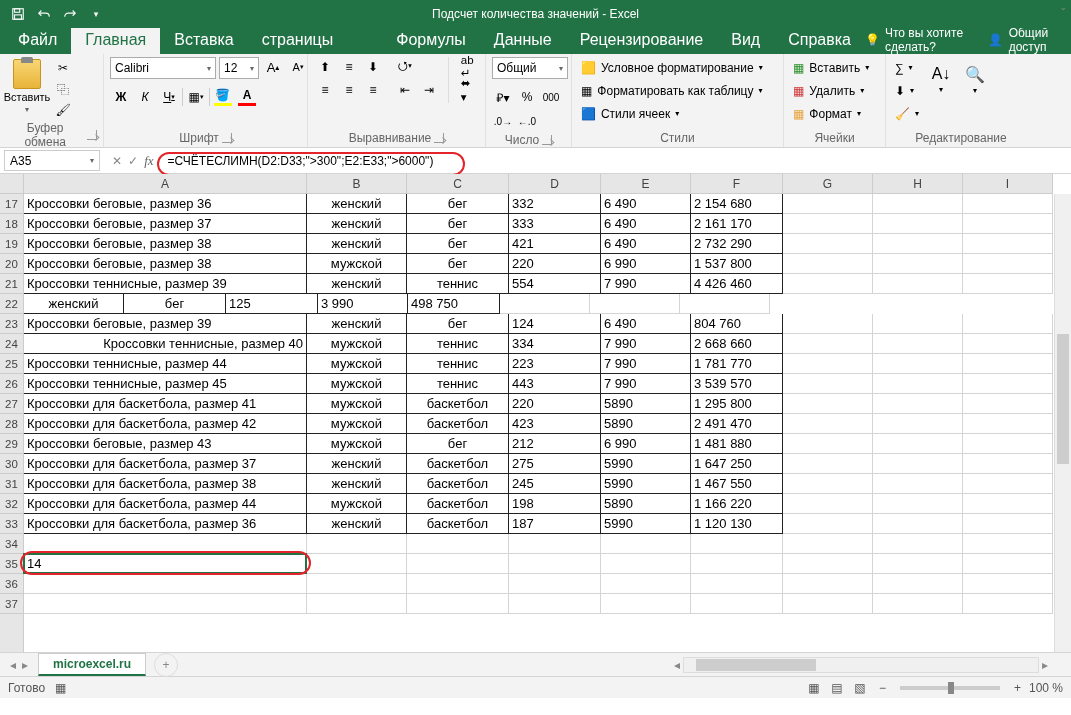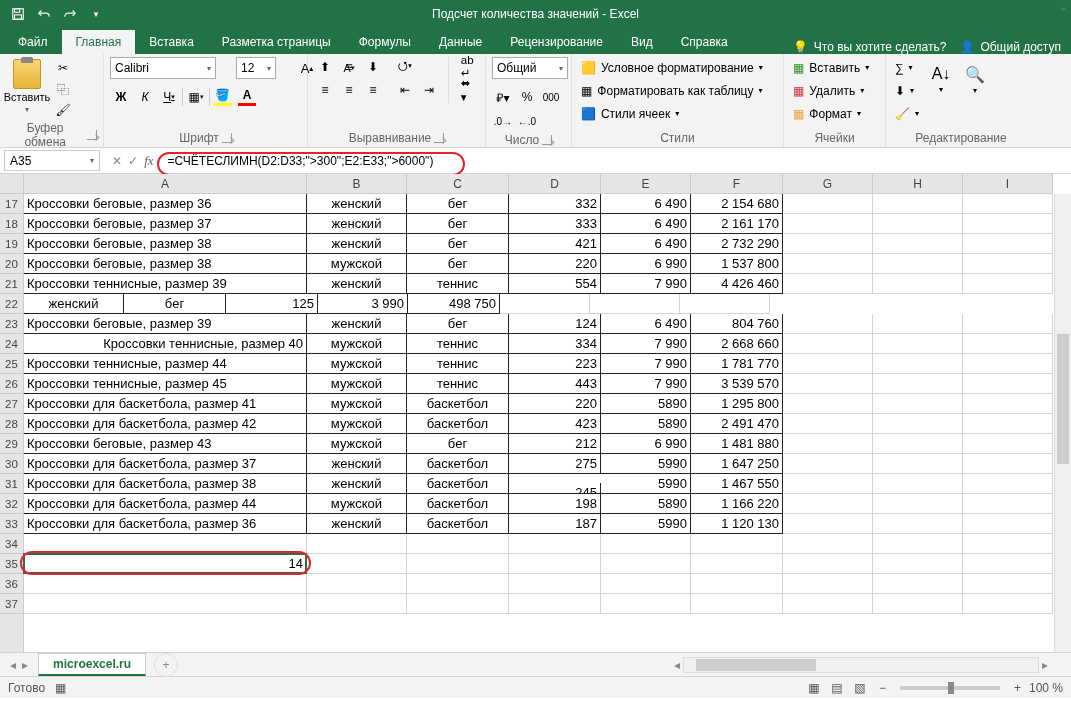--- a/index.html
+++ b/index.html
@@ -7,39 +7,39 @@
 .titlebar{height:28px;background:#217346;color:#fff;display:flex;align-items:center;position:relative}
 .qat{display:flex;align-items:center;padding-left:6px;gap:2px}
 .qat-btn{width:24px;height:24px;display:flex;align-items:center;justify-content:center;color:#fff;opacity:.95}
 .qat-btn svg{width:14px;height:14px}
 .title-center{position:absolute;left:50%;transform:translateX(-50%);font-size:12px;color:#fff}
 .title-right{position:absolute;right:0;display:flex;align-items:center;height:100%}
 .vhod{border:1px solid #fff;padding:2px 14px;font-size:11px;margin-right:12px;background:#fff;color:#217346}
 .win-btn{width:44px;height:28px;display:flex;align-items:center;justify-content:center;color:#fff}
 .win-btn svg{width:12px;height:12px}
 .filetabs{height:26px;background:#217346;display:flex;align-items:flex-end;padding-left:4px}
-.filetab{padding:5px 14px;color:#fff;font-size:12px;cursor:pointer}
+.filetab{padding:5px 14px;color:#fff;font-size:16px;cursor:pointer}
 .filetab.active{background:#f3f3f3;color:#217346}
 .filetabs-right{margin-left:auto;display:flex;align-items:center;color:#fff;padding-right:10px;gap:14px}
 .tell-me,.share{display:flex;align-items:center;gap:5px;font-size:12px}
 .ribbon{height:94px;background:#f3f3f3;border-bottom:1px solid #d4d4d4;display:flex}
 .grp{border-right:1px solid #e1e1e1;padding:3px 6px 0;display:flex;flex-direction:column;justify-content:space-between}
 .grp-body{display:flex;gap:4px;align-items:flex-start;flex:1}
 .grp-label{text-align:center;font-size:11px;color:#666;padding:2px 0;display:flex;align-items:center;justify-content:center;gap:3px}
 .dlaunch{width:10px;height:10px;border:1px solid #999;border-top:none;border-left:none;position:relative}
 .dlaunch::after{content:'';position:absolute;right:-1px;bottom:-1px;width:4px;height:4px;border-right:1px solid #999;border-bottom:1px solid #999;transform:rotate(-45deg) translate(1px,1px)}
 .big-btn{display:flex;flex-direction:column;align-items:center;width:42px;padding:2px;gap:2px}
 .big-btn-lbl{font-size:11px;text-align:center;line-height:1.1}
 .paste-icon{width:28px;height:30px;background:linear-gradient(#f8d673,#e8b43a);border:1px solid #c89420;border-radius:2px;position:relative}
 .paste-icon::before{content:'';position:absolute;top:-3px;left:7px;width:12px;height:6px;background:#888;border-radius:2px 2px 0 0}
 .mini-stack{display:flex;flex-direction:column;gap:3px;padding-top:2px}
 .mini-btn{width:22px;height:18px;display:flex;align-items:center;justify-content:center}
 .combo{border:1px solid #ababab;background:#fff;height:22px;display:flex;align-items:center;padding:0 4px;font-size:12px}
 .combo-arrow{margin-left:auto;font-size:8px;color:#666}
-.font-row{display:flex;gap:20px;align-items:center}
+.font-row{display:flex;gap:3px;align-items:flex-start}
 .font-row2{display:flex;gap:2px;align-items:center;margin-top:4px}
 .sq-btn{width:22px;height:20px;display:flex;align-items:center;justify-content:center;font-size:12px}
 .sq-btn.b{font-weight:bold}
 .sq-btn.i{font-style:italic}
 .sq-btn.u{text-decoration:underline}
 .color-bar{width:18px;height:3px;margin-top:1px}
 .align-grid{display:flex;flex-direction:column;gap:3px}
 .align-row{display:flex;gap:2px}
 .align-btn{width:22px;height:20px;display:flex;align-items:center;justify-content:center}
 .wrap-btn{display:flex;align-items:center;gap:4px;height:20px;padding:0 4px;font-size:11.5px}
@@ -57,21 +57,21 @@
 .grid-container{display:flex;height:100%}
 .row-hdrs{width:24px;background:#e6e6e6;border-right:1px solid #ccc}
 .col-hdrs{height:20px;background:#e6e6e6;display:flex;border-bottom:1px solid #ccc}
 .corner{width:24px;height:20px;background:#e6e6e6;border-right:1px solid #ccc;border-bottom:1px solid #ccc}
 .col-hdr{border-right:1px solid #ccc;text-align:center;line-height:20px;font-size:12px;color:#444}
 .row-hdr{height:20px;border-bottom:1px solid #ccc;text-align:center;line-height:20px;font-size:11.5px;color:#444}
 .cells{position:relative}
 .cell-row{display:flex;height:20px}
 .cell{border-right:1px solid #d4d4d4;border-bottom:1px solid #d4d4d4;padding:0 3px;font-size:13px;line-height:19px;white-space:nowrap;overflow:hidden}
 .cell.tb{border-right:1px solid #222;border-bottom:1px solid #222}
-.cell.num{text-align:right}
+.cell.num{text-align:left}
 .cell.ctr{text-align:center}
 .sel-cell{position:absolute;border:2px solid #217346;pointer-events:none}
 .sheet-tabs{height:24px;border-top:1px solid #d4d4d4;display:flex;align-items:center;background:#f3f3f3}
 .sheet-nav{display:flex;gap:6px;padding:0 10px;color:#888}
 .sheet-tab{padding:3px 14px;background:#fff;border:1px solid #ccc;border-bottom:2px solid #217346;font-size:12px;font-weight:bold;color:#217346}
 .hscroll-area{margin-left:auto;width:400px;height:16px;display:flex;align-items:center;padding-right:20px}
 .hscroll{flex:1;height:16px;background:#f0f0f0;border:1px solid #ddd;position:relative}
 .hscroll-thumb{position:absolute;left:12px;top:1px;width:120px;height:12px;background:#cdcdcd}
 .vscroll{position:absolute;right:0;top:20px;width:17px;bottom:0;background:#f0f0f0;border-left:1px solid #ddd}
 .vscroll-thumb{position:absolute;top:140px;left:2px;width:12px;height:130px;background:#cdcdcd}
@@ -530,21 +530,21 @@
           <div class="cell num tb" style="width: 90px;">5990</div>
           <div class="cell num tb" style="width: 92px;">1 647 250</div>
           <div class="cell" style="width: 90px;"></div>
           <div class="cell" style="width: 90px;"></div>
           <div class="cell" style="width: 90px;"></div>
         </div>
         <div class="cell-row">
           <div class="cell tb" style="width: 283px;">Кроссовки для баскетбола, размер 38</div>
           <div class="cell ctr tb" style="width: 100px;">женский</div>
           <div class="cell ctr tb" style="width: 102px;">баскетбол</div>
-          <div class="cell num tb" style="width: 92px; margin-top: 9px;">245</div>
+          <div class="cell num tb" style="width: 92px;">245</div>
           <div class="cell num tb" style="width: 90px;">5990</div>
           <div class="cell num tb" style="width: 92px;">1 467 550</div>
           <div class="cell" style="width: 90px;"></div>
           <div class="cell" style="width: 90px;"></div>
           <div class="cell" style="width: 90px;"></div>
         </div>
         <div class="cell-row">
           <div class="cell tb" style="width: 283px;">Кроссовки для баскетбола, размер 44</div>
           <div class="cell ctr tb" style="width: 100px;">мужской</div>
           <div class="cell ctr tb" style="width: 102px;">баскетбол</div>

